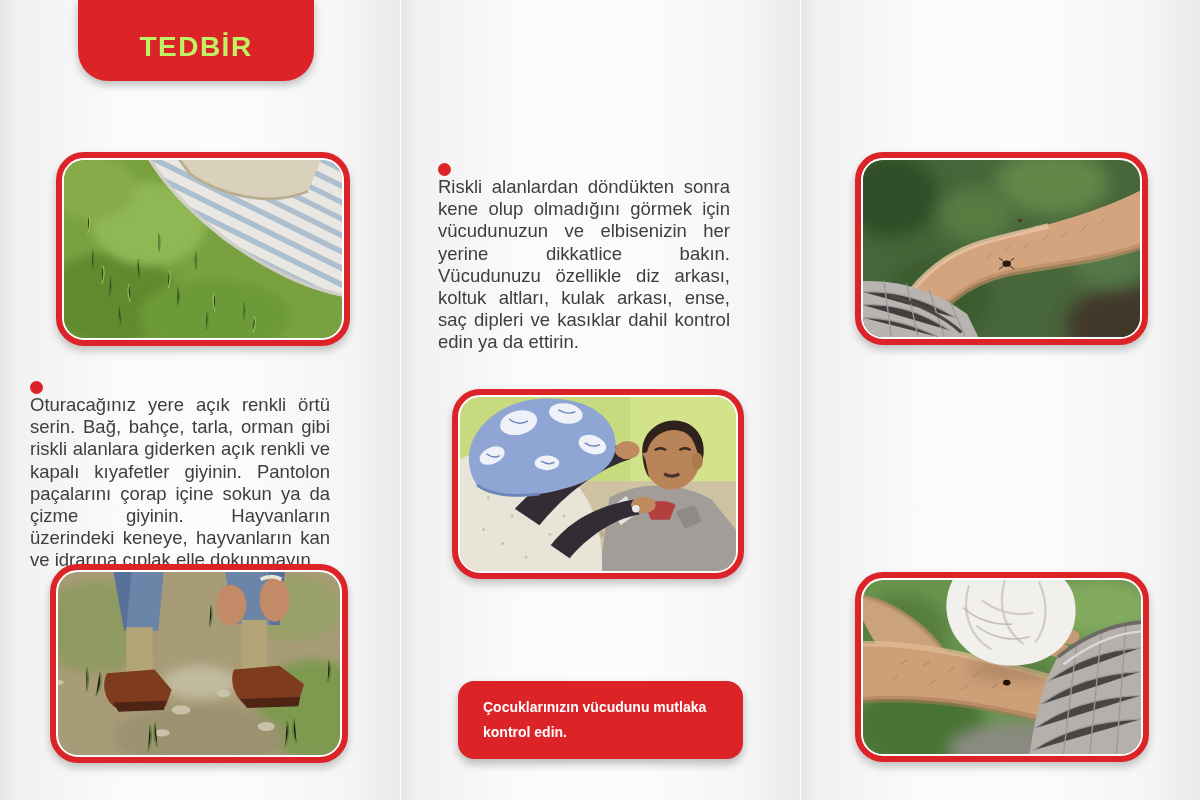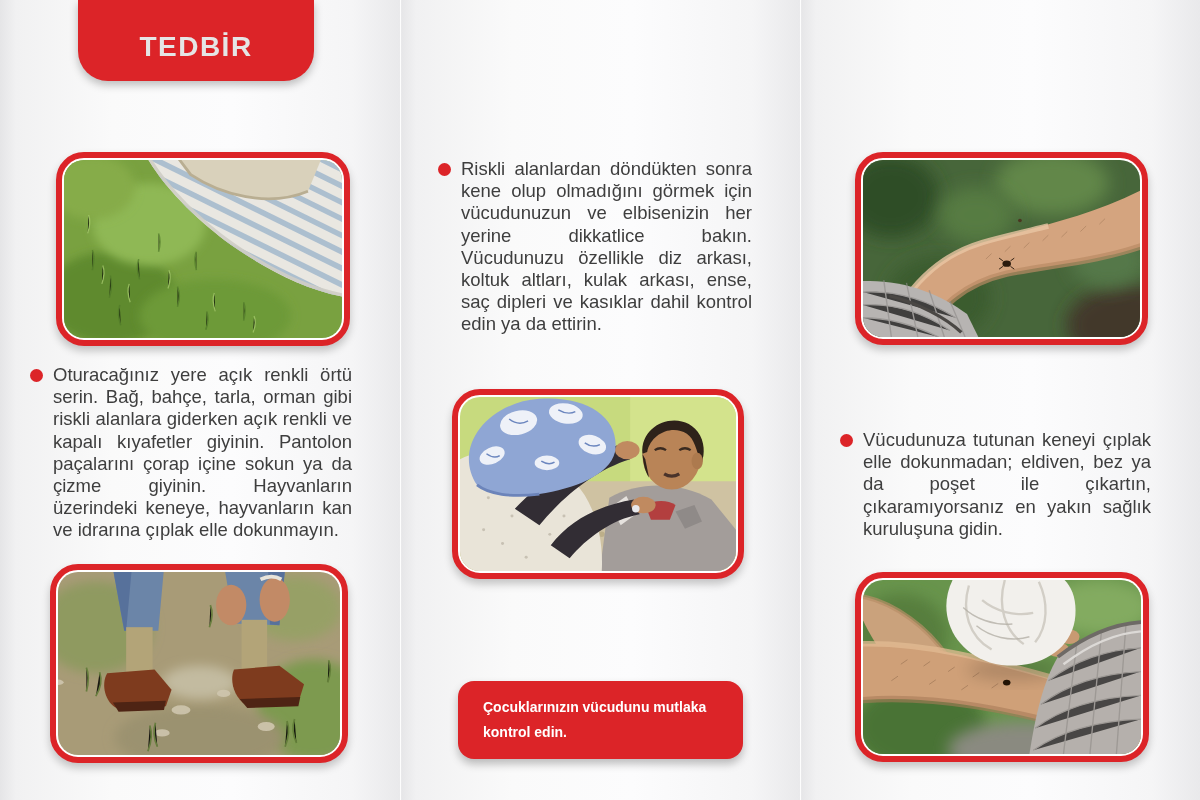--- a/index.html
+++ b/index.html
@@ -12,31 +12,31 @@
     position:relative;width:1200px;height:800px;
     box-shadow:inset 8px 0 10px -6px rgba(0,0,0,.18), inset -10px 0 12px -7px rgba(0,0,0,.18);
   }
   .panel-bg{
     position:absolute;top:0;height:800px;width:400px;
     background:linear-gradient(90deg,#e5e5e7 0%,#f1f1f2 4%,#fafafa 28%,#fcfcfd 58%,#f5f5f6 88%,#e9e9eb 100%);
   }
   .panel-bg.p2,.panel-bg.p3{box-shadow:inset 2px 0 1px -1px #ffffff;}
   .hdr{
     position:absolute;top:0;display:flex;align-items:center;justify-content:center;
-    background:#dc2428;color:#e5e5e5;font-weight:bold;font-size:28px;letter-spacing:1.5px;
+    background:#dc2428;color:#bef264;font-weight:bold;font-size:28px;letter-spacing:1.5px;
     border-radius:0 0 30px 30px;padding-top:12px;box-sizing:border-box;
     box-shadow:0 4px 9px rgba(0,0,0,.25);
   }
   .photo-frame{
     position:absolute;border:6px solid #dc2428;border-radius:28px;background:#fff;
     padding:2px;box-sizing:border-box;box-shadow:0 5px 9px rgba(0,0,0,.22);
   }
   .photo{width:100%;height:100%;border-radius:20px;overflow:hidden;}
   .photo svg{display:block;width:100%;height:100%;}
-  .bullet-item{position:absolute;display:flex;}
+  .bullet-item{position:absolute;display:flex;flex-direction:column;}
   .dot{flex:none;width:13px;height:13px;border-radius:50%;background:#dc2428;margin-top:5px;margin-right:10px;}
   .btext{
     text-align:justify;color:#3e3e3e;font-size:18.5px;line-height:22.2px;margin:0;
   }
   .callout{
     position:absolute;background:#dc2428;color:#fff;font-weight:bold;
     font-size:14px;line-height:25px;border-radius:16px;
     padding:14px 16px 14px 25px;box-sizing:border-box;
     box-shadow:0 5px 9px rgba(0,0,0,.25);
   }
@@ -105,21 +105,21 @@
             <rect x="-60" y="112" width="420" height="6"></rect>
           </g>
           <path d="M86,-6 C106,32 146,70 176,92 C212,118 255,142 300,150" fill="none" stroke="#cfcdc5" stroke-width="7" opacity="0.9"></path>
         </g>
         <path d="M118,-6 L274,-6 L258,34 C216,52 166,38 134,16 Z" fill="#d9d1bb"></path>
         <path d="M118,-6 L134,16 C166,38 216,52 258,34" fill="none" stroke="#b9ae92" stroke-width="3"></path>
       </svg>
     </div>
   </div>
 
-  <div class="bullet-item" style="left:30px;top:364px;width:322px">
+  <div class="bullet-item" style="left:30px;top:376px;width:322px">
     <div class="dot"></div>
     <p class="btext" style="width:300px">Oturacağınız yere açık renkli örtü serin. Bağ, bahçe, tarla, orman gibi riskli alanlara giderken açık renkli ve kapalı kıyafetler giyinin. Pantolon paçalarını çorap içine sokun ya da çizme giyinin. Hayvanların üzerindeki keneye, hayvanların kan ve idrarına çıplak elle dokunmayın.</p>
   </div>
 
   <div class="photo-frame" style="left:50px;top:564px;width:298px;height:199px">
     <div class="photo">
       <svg viewBox="0 0 298 199" preserveAspectRatio="none" aria-hidden="true">
         <defs>
             <filter id="bl2" x="-30%" y="-30%" width="160%" height="160%">
               <feGaussianBlur stdDeviation="6"></feGaussianBlur>
@@ -298,24 +298,20 @@
             <path d="M22,131 L30,193"></path>
             <path d="M46,134 L58,193"></path>
           <path d="M70,142 L86,193"></path>
             <path d="M92,154 L108,193"></path>
         </g>
         <path d="M28,148 C58,156 88,172 104,188" stroke="#4a4744" stroke-width="3.5" fill="none"></path>
       </svg>
     </div>
   </div>
 
-  <div class="bullet-item" style="left:840px;top:429px;width:312px">
-    <div class="dot"></div>
-    <p class="btext" style="width:288px">Vücudunuza tutunan keneyi çıplak elle dokunmadan; eldiven, bez ya da poşet ile çıkartın, çıkaramıyorsanız en yakın sağlık kuruluşuna gidin.</p>
-  </div>
 
   <div class="photo-frame" style="left:855px;top:572px;width:294px;height:190px">
     <div class="photo">
       <svg viewBox="0 0 294 190" preserveAspectRatio="none" aria-hidden="true">
         <defs>
             <filter id="bl5" x="-40%" y="-40%" width="180%" height="180%">
               <feGaussianBlur stdDeviation="8"></feGaussianBlur>
             </filter>
           </defs>
         <rect width="294" height="190" fill="#68944c"></rect>

